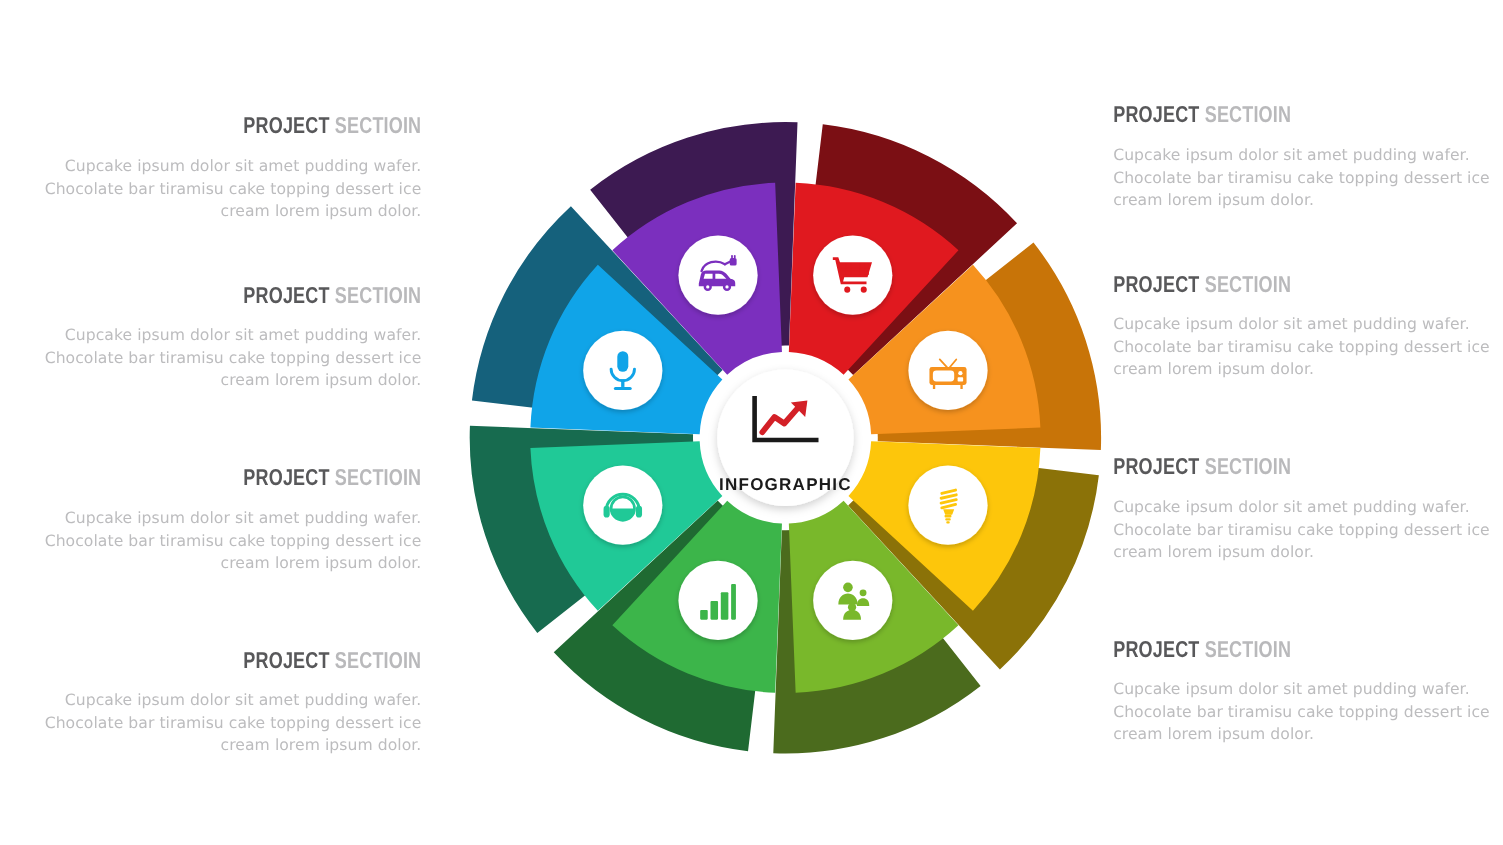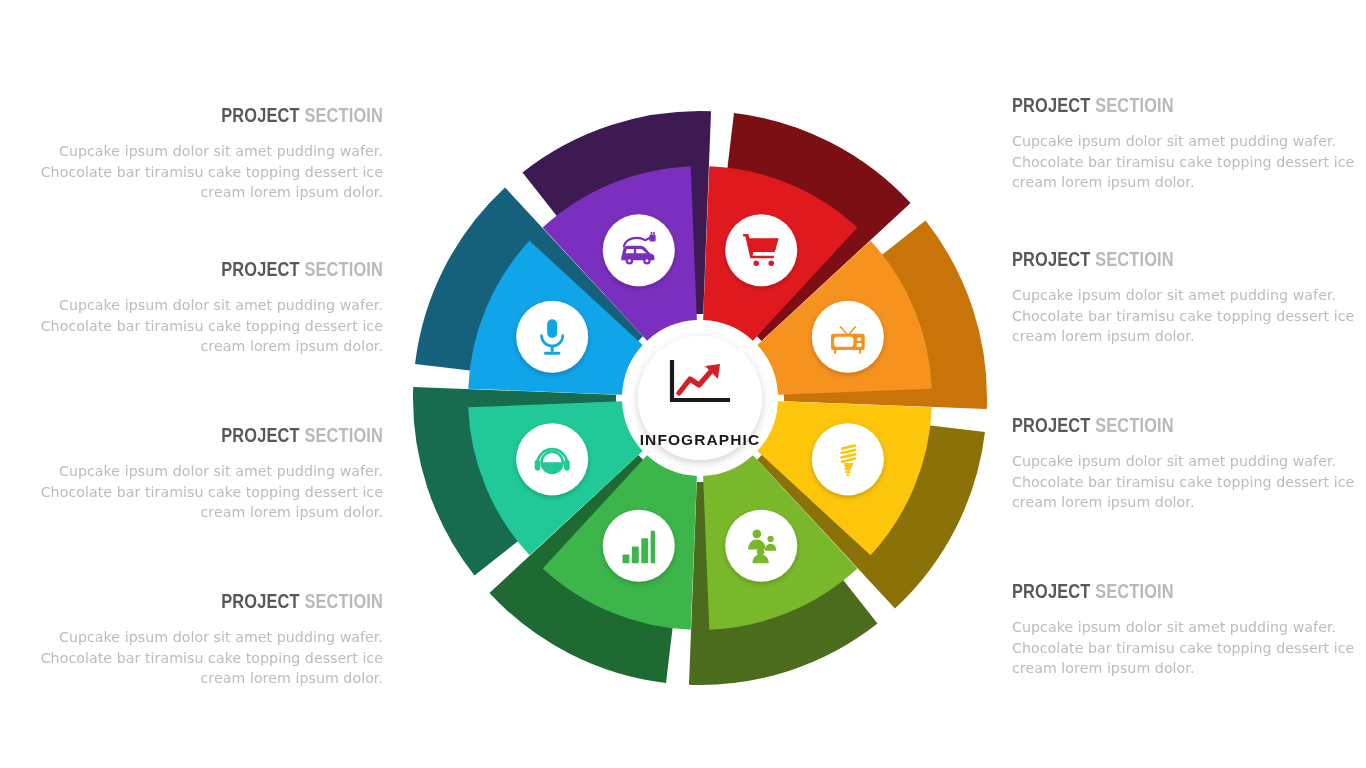--- a/index.html
+++ b/index.html
@@ -45,21 +45,21 @@
     font-family: "DejaVu Sans", sans-serif;
     font-size: 14.2px;
     line-height: 20.6px;
     color: #bcbcbe;
     letter-spacing: 0.05px;
   }
 
   
   #wheel-wrap {
     position: absolute;
-    left: 400px;
+    left: 414px;
     top: 98px;
     width: 600px;
     height: 600px;
   }
   #wheel { display: block; width: 600px; height: 600px; }
 
   .center-label {
     font-family: "Liberation Sans Narrow", "Liberation Sans", sans-serif;
     font-weight: bold;
     font-size: 15.5px;

